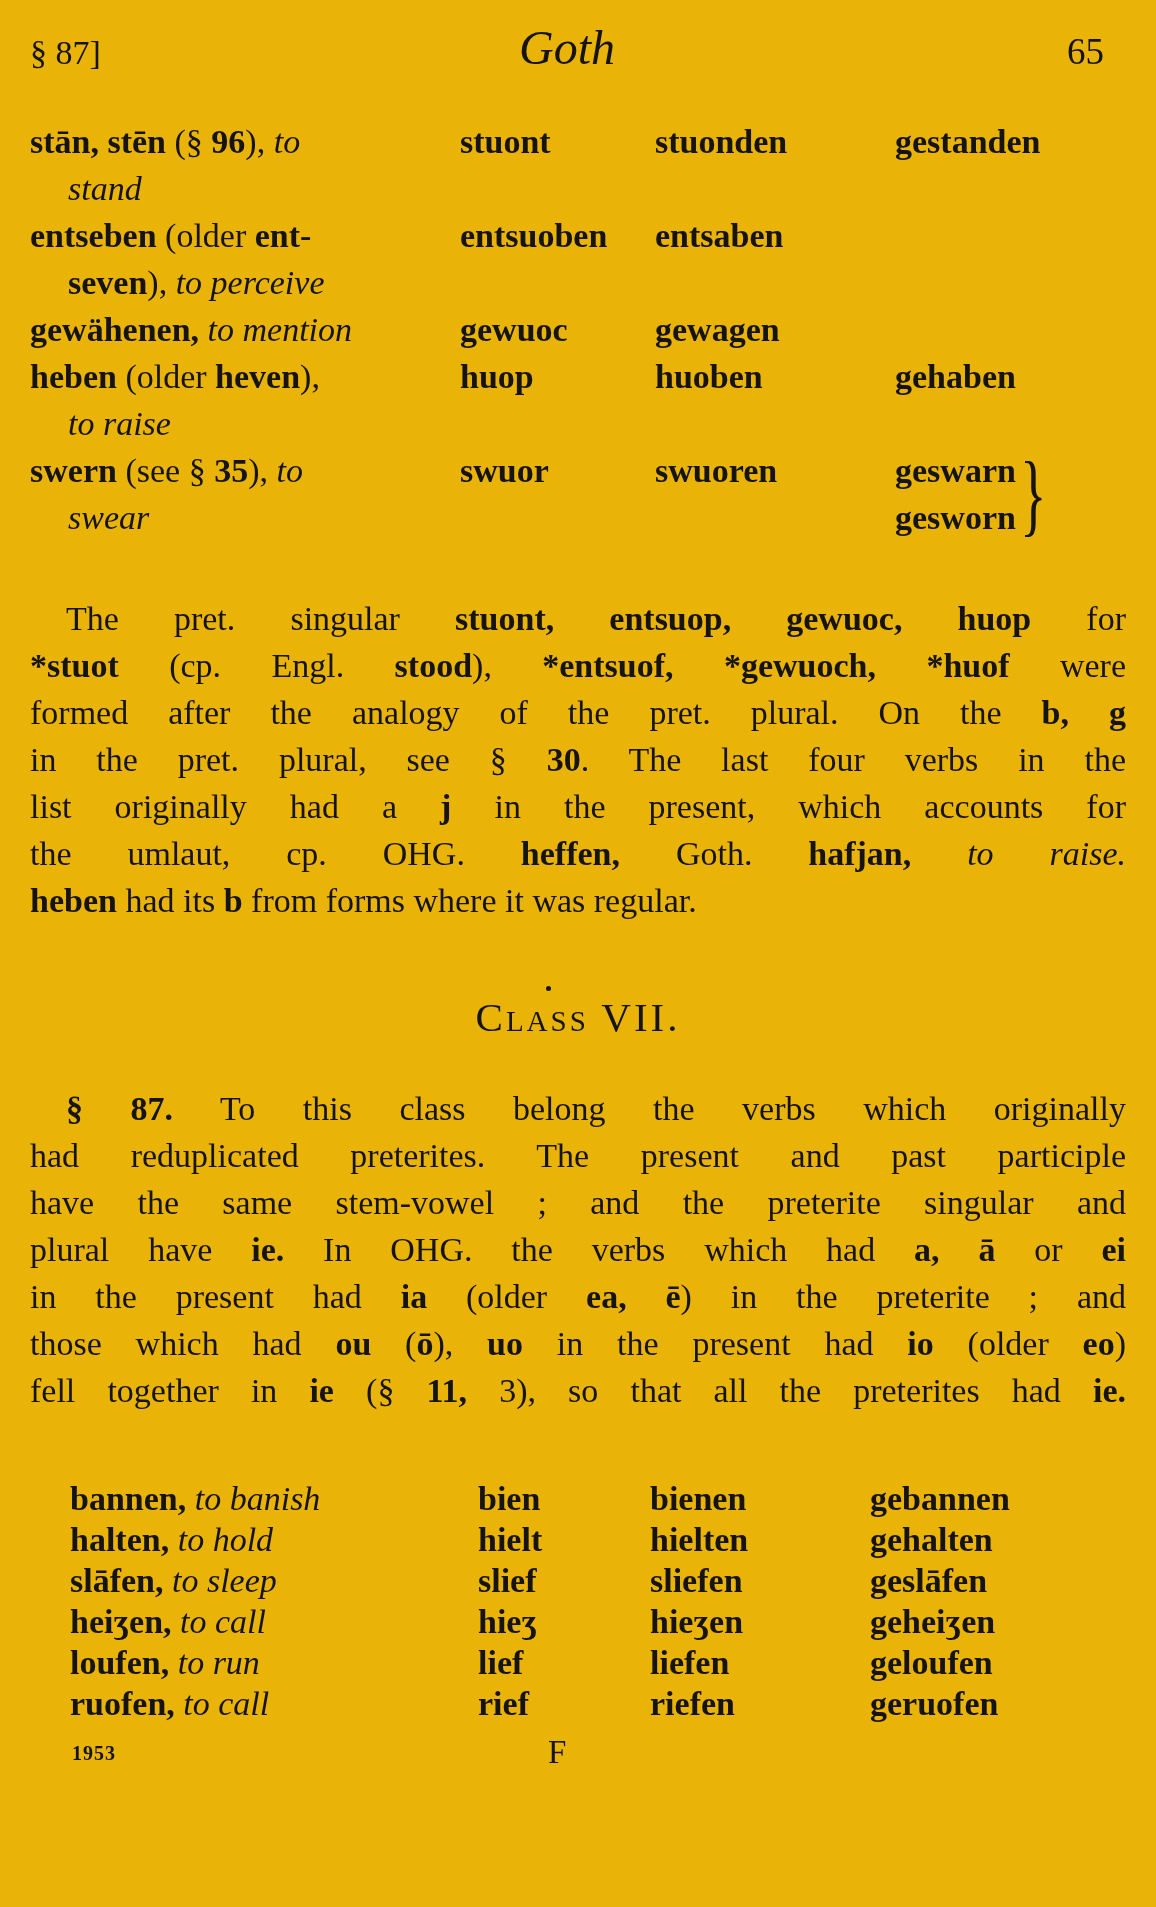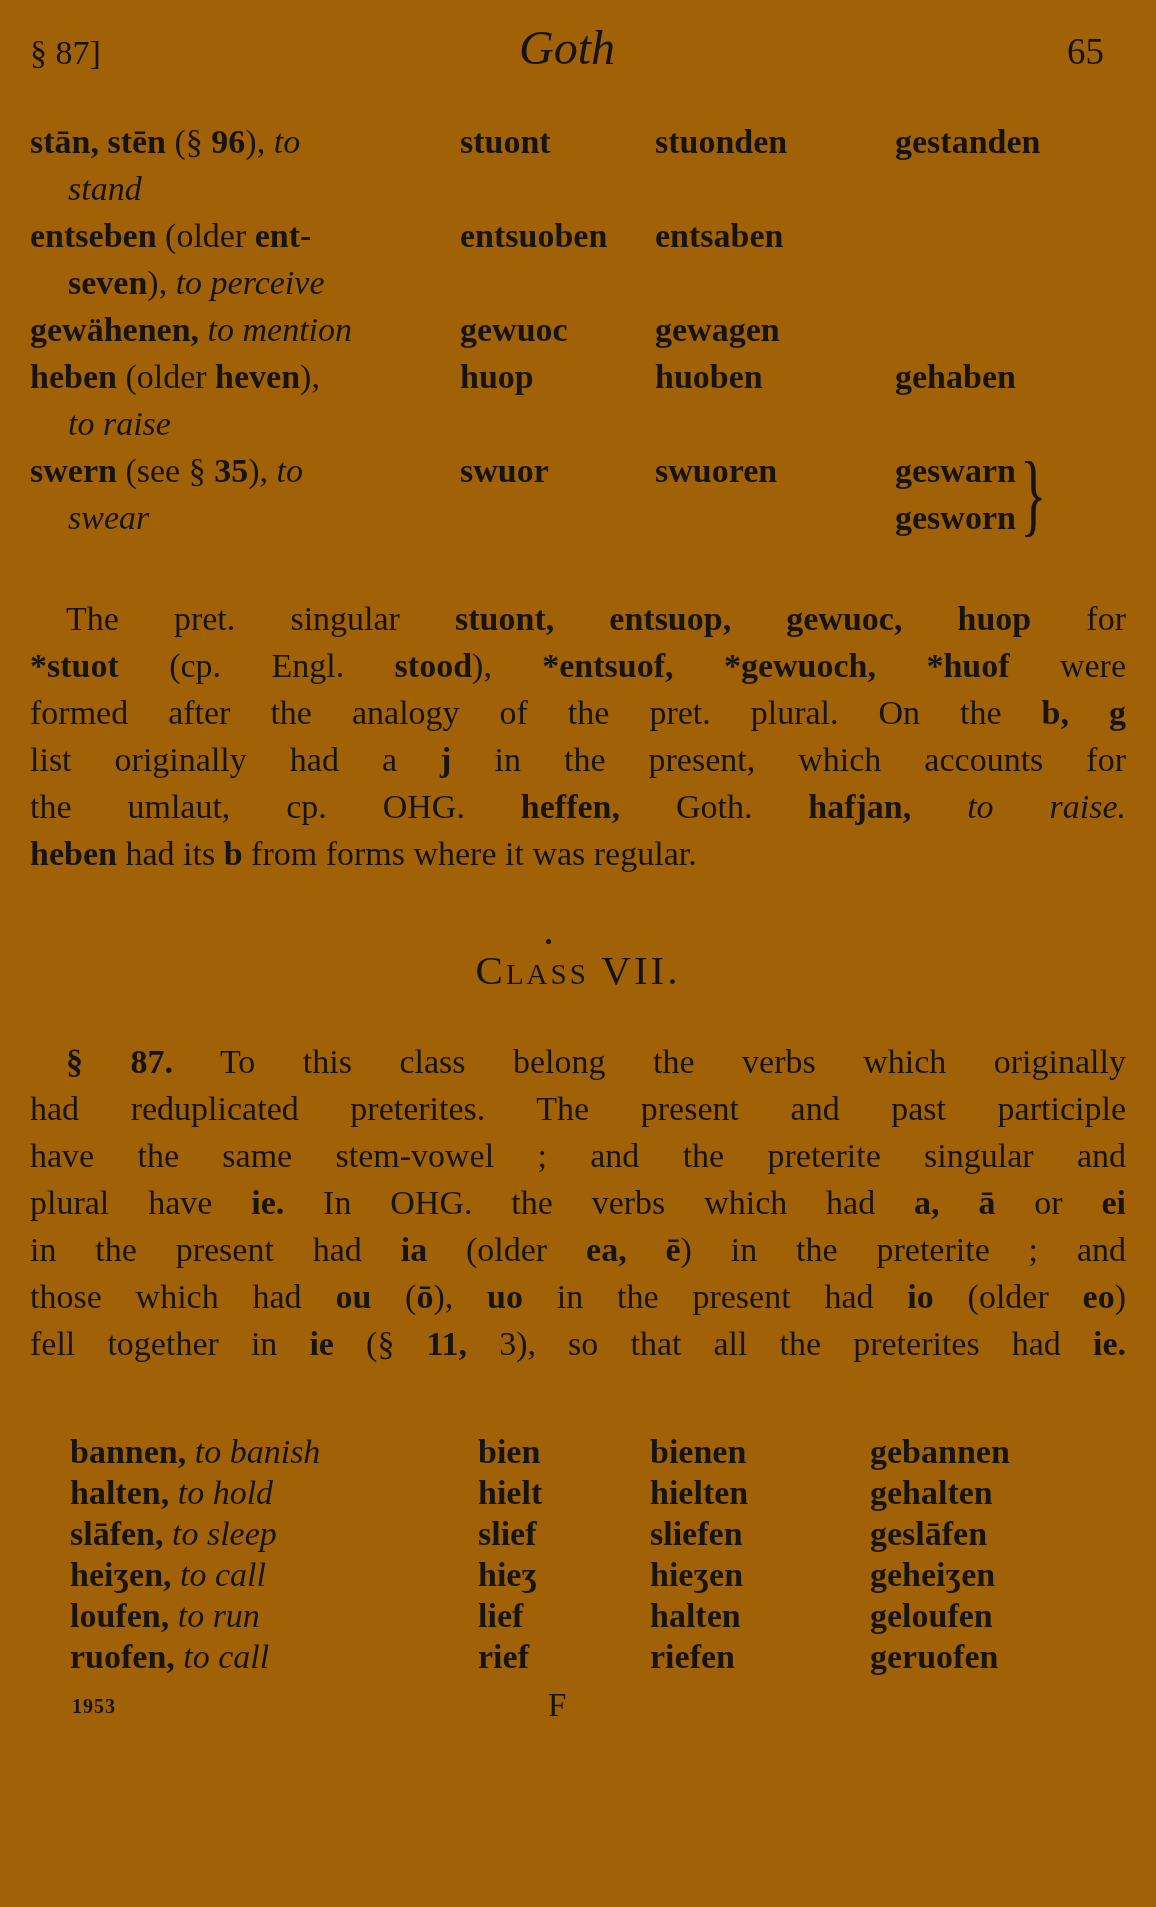--- a/index.html
+++ b/index.html
@@ -1,19 +1,19 @@
 <!DOCTYPE html>
 <html><head>
 <meta charset="utf-8">
 <style>
   html,body{margin:0;padding:0;background:#e8e8e8;}
   .page{
     position:relative;
     width:1156px;height:1907px;
-    background:#a16207;color:#151413;
+    background:#eab308;color:#151413;
     font-family:"Liberation Serif","DejaVu Serif",serif;
     box-sizing:border-box;
     padding:20px 30px 0 30px;
     overflow:hidden;
   }
   
   .hdr{display:grid;grid-template-columns:1fr auto 1fr;align-items:baseline;height:64px;}
   .hdr-sec{font-size:34px;justify-self:start;}
   .hdr-title{font-style:italic;font-size:48px;justify-self:center;transform:translateX(-11px);}
   .hdr-page{font-size:37px;justify-self:end;margin-right:22px;}
@@ -129,20 +129,21 @@
           </div>
           <span class="brace">}</span>
         </div>
       </div>
     </div>
 
   <div class="para p1">
       <div class="pline indent"><span class="s-r">The pret. singular </span><span class="s-b">stuont, entsuop, gewuoc, huop</span><span class="s-r"> for</span></div>
       <div class="pline"><span class="s-b">*stuot</span><span class="s-r"> (cp. Engl. </span><span class="s-b">stood</span><span class="s-r">), </span><span class="s-b">*entsuof, *gewuoch, *huof</span><span class="s-r"> were</span></div>
       <div class="pline"><span class="s-r">formed after the analogy of the pret. plural.  On the </span><span class="s-b">b, g</span></div>
+      <div class="pline"><span class="s-r">in the pret. plural, see § </span><span class="s-b">30</span><span class="s-r">.  The last four verbs in the</span></div>
       <div class="pline"><span class="s-r">list originally had a </span><span class="s-b">j</span><span class="s-r"> in the present, which accounts for</span></div>
       <div class="pline"><span class="s-r">the umlaut, cp. OHG. </span><span class="s-b">heffen,</span><span class="s-r"> Goth. </span><span class="s-b">hafjan,</span><span class="s-i"> to raise.</span></div>
       <div class="pline lastline"><span class="s-b">heben</span><span class="s-r"> had its </span><span class="s-b">b</span><span class="s-r"> from forms where it was regular.</span></div>
     </div>
 
   <div class="sep-dot"></div>
 
   <div class="class-heading">Class VII.</div>
 
   <div class="para p2">
@@ -202,21 +203,21 @@
           <div class="bold">
             <div class="tline">geheiʒen</div>
           </div>
         </div>
       </div>
       <div class="trow">
         <div class="cell">
           <div class="tline"><span class="s-b">loufen,</span><span class="s-i"> to run</span></div>
         </div>
         <div class="cell bold tline">lief</div>
-        <div class="cell bold tline">halten</div>
+        <div class="cell bold tline">liefen</div>
         <div class="cell c4flex">
           <div class="bold">
             <div class="tline">geloufen</div>
           </div>
         </div>
       </div>
       <div class="trow">
         <div class="cell">
           <div class="tline"><span class="s-b">ruofen,</span><span class="s-i"> to call</span></div>
         </div>

